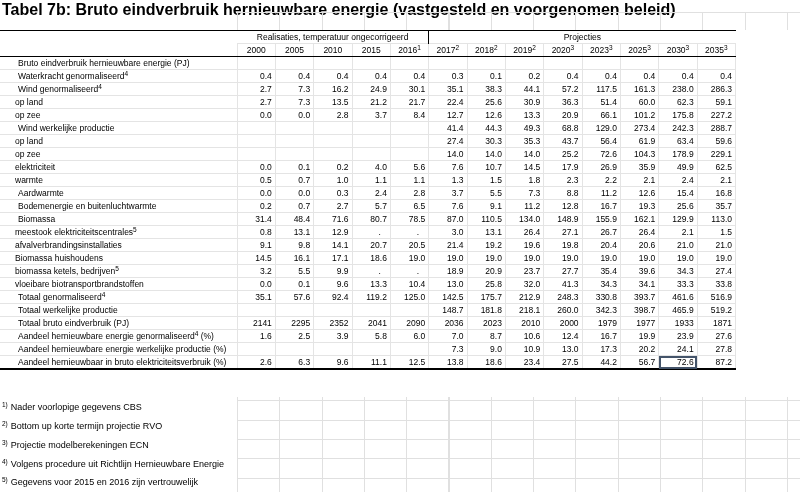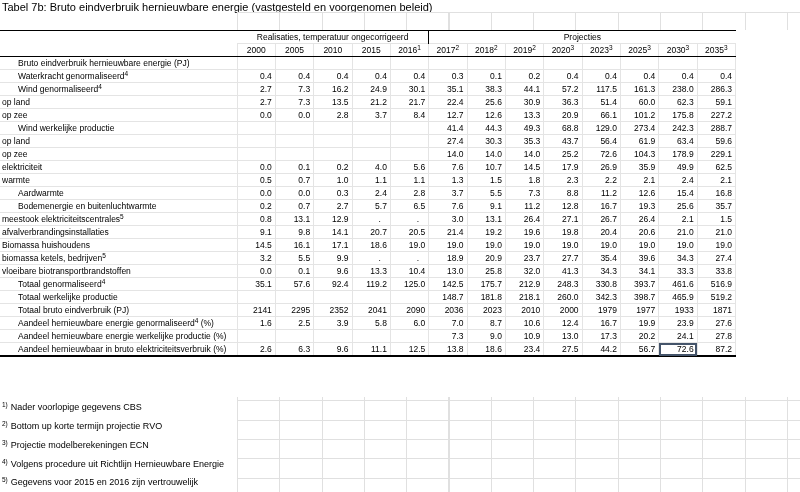--- a/index.html
+++ b/index.html
@@ -4,21 +4,21 @@
 <style>
   * { box-sizing: border-box; }
   html, body { margin: 0; padding: 0; background: #ffffff; }
   .sheet {
     position: relative; width: 800px; height: 492px; background: #ffffff;
     font-family: "Liberation Sans", "DejaVu Sans", sans-serif; color: #000;
     overflow: hidden;
   }
   .title {
     position: absolute; left: 2px; top: 1px;
-    font-size: 11px; font-weight: normal; white-space: nowrap;
+    font-size: 16px; font-weight: bold; white-space: nowrap;
   }
   
   .grid-above {
     position: absolute; left: 237px; top: 12px; width: 563px; height: 18px;
     border-top: 1px solid #e0e0e0;
     background-image: repeating-linear-gradient(90deg, #e0e0e0 0px, #e0e0e0 1px, transparent 1px, transparent 42.3px);
   }
   .grid-below {
     position: absolute; left: 237px; top: 397px; width: 563px; height: 95px;
     background-image:
@@ -34,21 +34,21 @@
     padding: 0; white-space: nowrap; overflow: hidden;
   }
   th.blank { border: none; }
   th.blank.rgt { border-right: 1px solid #e4e4e4; }
   .b-top { border-top: 1.5px solid #000 !important; }
   .b-bot { border-bottom: 1.5px solid #000 !important; }
   .vsep  { border-left: 1.5px solid #000 !important; }
   th.grp  { border: none; text-align: center; }
   th.year { text-align: center; border: 1px solid #e4e4e4; }
   td.lbl  { text-align: left; padding-left: 18px; border-bottom: 1px solid #e4e4e4; border-right: 1px solid #e4e4e4; }
-  td.ind  { padding-left: 2px; }
+  td.ind  { padding-left: 15px; }
   td.num  { text-align: right; padding-right: 3px; border: 1px solid #e4e4e4; }
   td.dot  { padding-right: 9px; }
   tbody tr:last-child td { border-bottom: 2.5px solid #000; margin-top: 45px; }
   td.selected { outline: 2px solid #44546a; outline-offset: -2px; }
   sup { font-size: 6.5px; line-height: 0; vertical-align: baseline; position: relative; top: -3.5px; }
   .footnotes { position: absolute; left: 2px; top: 398px; }
   .footnote { height: 18.85px; font-size: 9px; line-height: 14px; padding-top: 2px; }
   .footnote sup { margin-right: 3px; top: -3px; }
 </style>
 </head>
@@ -285,20 +285,36 @@
           <td class="num vsep">7.6</td>
           <td class="num">9.1</td>
           <td class="num">11.2</td>
           <td class="num">12.8</td>
           <td class="num">16.7</td>
           <td class="num">19.3</td>
           <td class="num">25.6</td>
           <td class="num">35.7</td>
         </tr>
         <tr>
+          <td class="lbl">Biomassa</td>
+          <td class="num">31.4</td>
+          <td class="num">48.4</td>
+          <td class="num">71.6</td>
+          <td class="num">80.7</td>
+          <td class="num">78.5</td>
+          <td class="num vsep">87.0</td>
+          <td class="num">110.5</td>
+          <td class="num">134.0</td>
+          <td class="num">148.9</td>
+          <td class="num">155.9</td>
+          <td class="num">162.1</td>
+          <td class="num">129.9</td>
+          <td class="num">113.0</td>
+        </tr>
+        <tr>
           <td class="lbl ind">meestook elektriciteitscentrales<sup>5</sup></td>
           <td class="num">0.8</td>
           <td class="num">13.1</td>
           <td class="num">12.9</td>
           <td class="num dot">.</td>
           <td class="num dot">.</td>
           <td class="num vsep">3.0</td>
           <td class="num">13.1</td>
           <td class="num">26.4</td>
           <td class="num">27.1</td>

